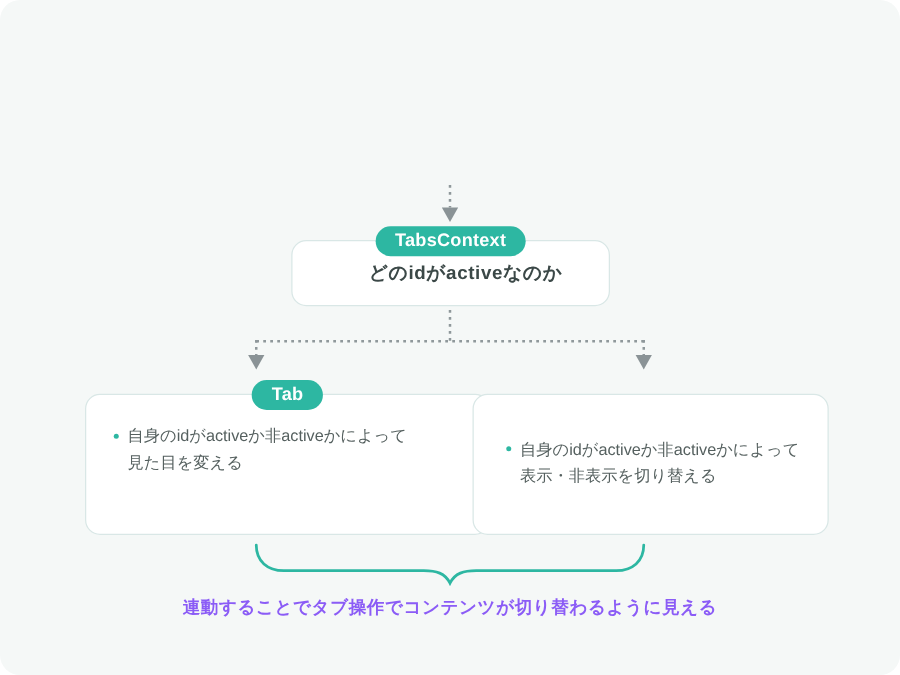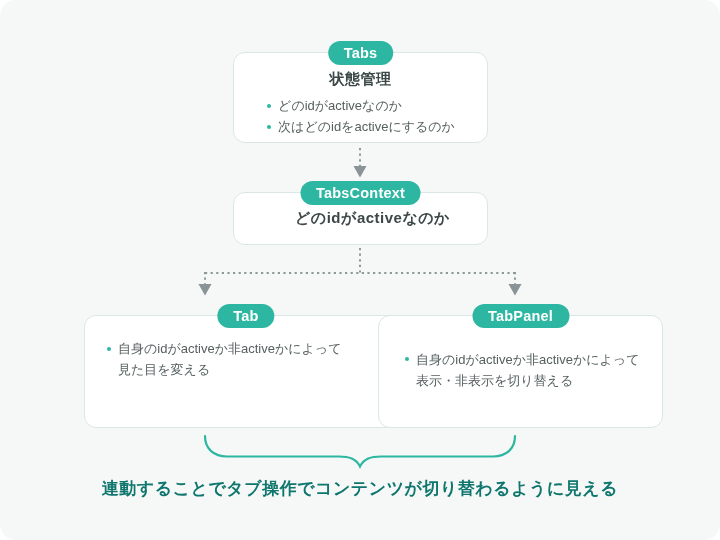--- a/index.html
+++ b/index.html
@@ -79,75 +79,64 @@
   #box-tabs .box-heading { margin-bottom: 6px; }
   #box-tabs .bullets-wrap { text-align: center; }
   #box-tabs ul.bullets { display: inline-block; text-align: left; }
   #box-tabs ul.bullets li { margin-bottom: 0; }
   
   #box-context {
     left: 233px; top: 192px; width: 255px; height: 53px;
     display: flex; align-items: center; justify-content: center; padding-left: 24px;
   }
   
-  #box-tab { left: 84px; top: 315px; width: 324px; height: 113px; padding: 22px 12px 0 21px; }
+  #box-tab { left: 68px; top: 315px; width: 324px; height: 113px; padding: 22px 12px 0 21px; }
   
   #box-tabpanel {
     left: 378px; top: 315px; width: 285px; height: 113px;
     display: flex; align-items: center;
     padding: 0 12px 0 25px;
   }
   .overlay {
     position: absolute;
     left: 0; top: 0;
     width: 720px; height: 540px;
     pointer-events: none;
   }
   .caption {
     position: absolute;
     left: 0; top: 477px;
     width: 720px;
     text-align: center;
-    font-size: 17px;
+    font-size: 14px;
     font-weight: bold;
-    color: #0f766e;
+    color: #8b5cf6;
     letter-spacing: 0.5px;
   }
 </style>
 </head>
 <body>
 
 <div class="canvas">
 
-  <div class="box" id="box-tabs">
-    <div class="pill">Tabs</div>
-    <div class="box-heading">状態管理</div>
-    <div class="bullets-wrap">
-      <ul class="bullets">
-        <li>どのidがactiveなのか</li>
-        <li>次はどのidをactiveにするのか</li>
-      </ul>
-    </div>
-  </div>
 
   <div class="box" id="box-context">
     <div class="pill">TabsContext</div>
     <div class="box-heading">どのidがactiveなのか</div>
   </div>
 
   <div class="box" id="box-tab">
     <div class="pill">Tab</div>
     <ul class="bullets">
       <li>自身のidがactiveか非activeかによって
 見た目を変える</li>
     </ul>
   </div>
 
   <div class="box" id="box-tabpanel">
-    <div class="pill">TabPanel</div>
     <ul class="bullets">
       <li>自身のidがactiveか非activeかによって
 表示・非表示を切り替える</li>
     </ul>
   </div>
 
   <svg class="overlay" viewBox="0 0 720 540" xmlns="http://www.w3.org/2000/svg">
 
     <line x1="360" y1="148" x2="360" y2="166" stroke="#8f989b" stroke-width="2" stroke-dasharray="2.2 3.4"></line>
     <polygon points="353.5,166 366.5,166 360,177.5" fill="#8a9396"></polygon>

